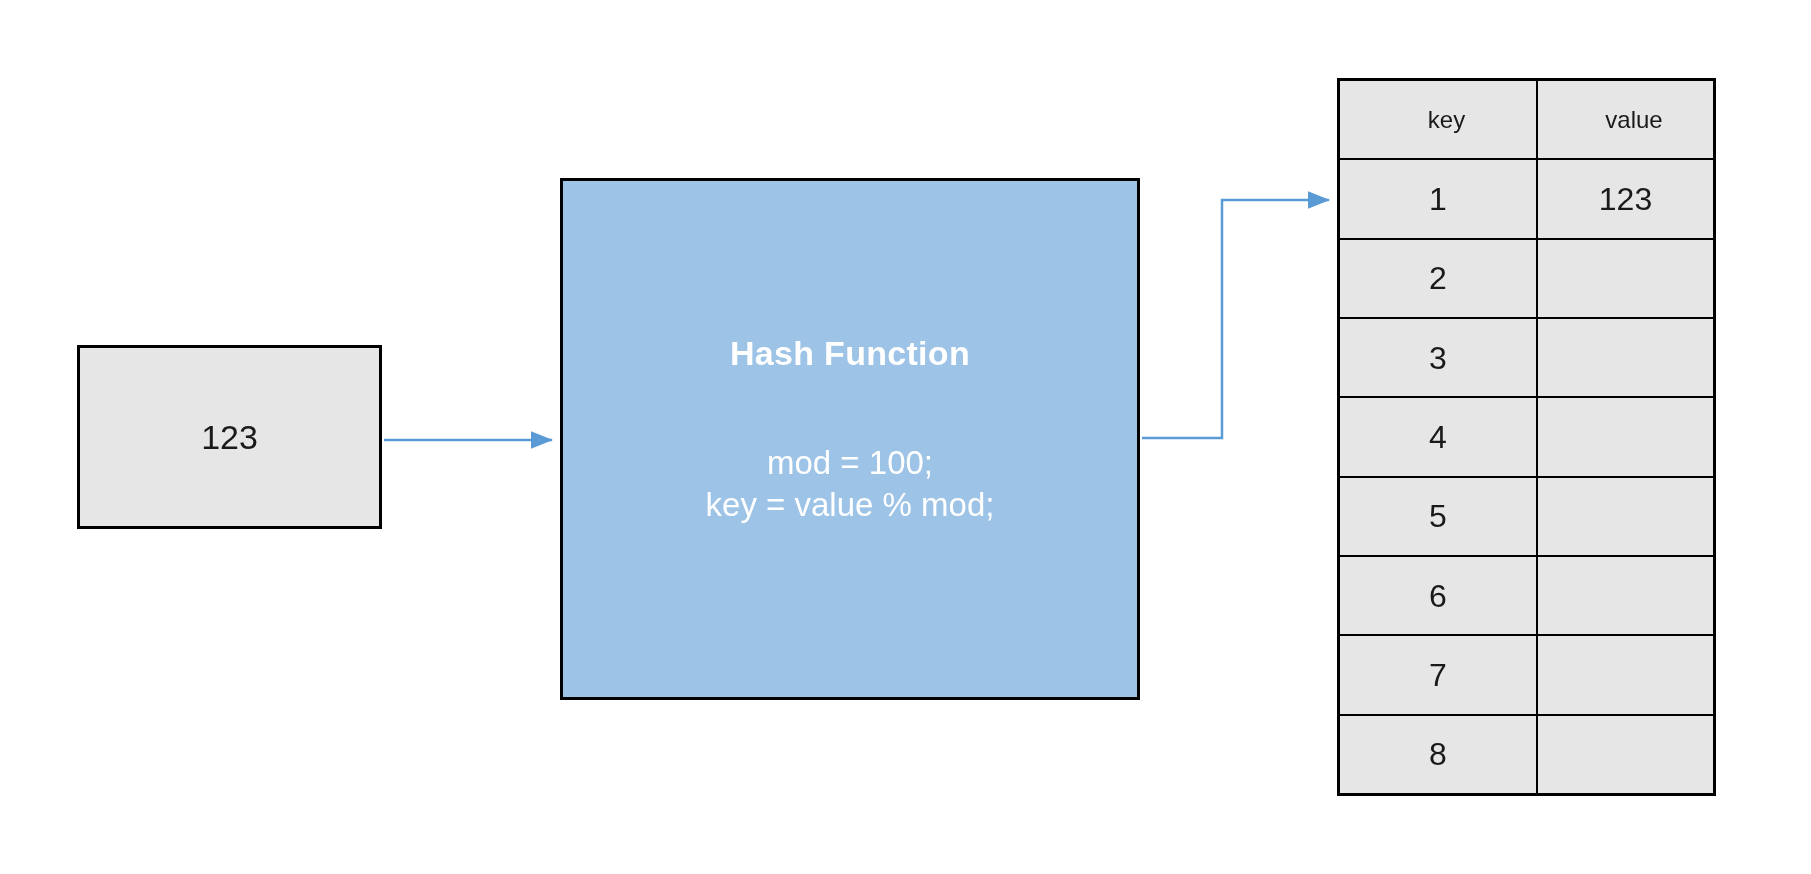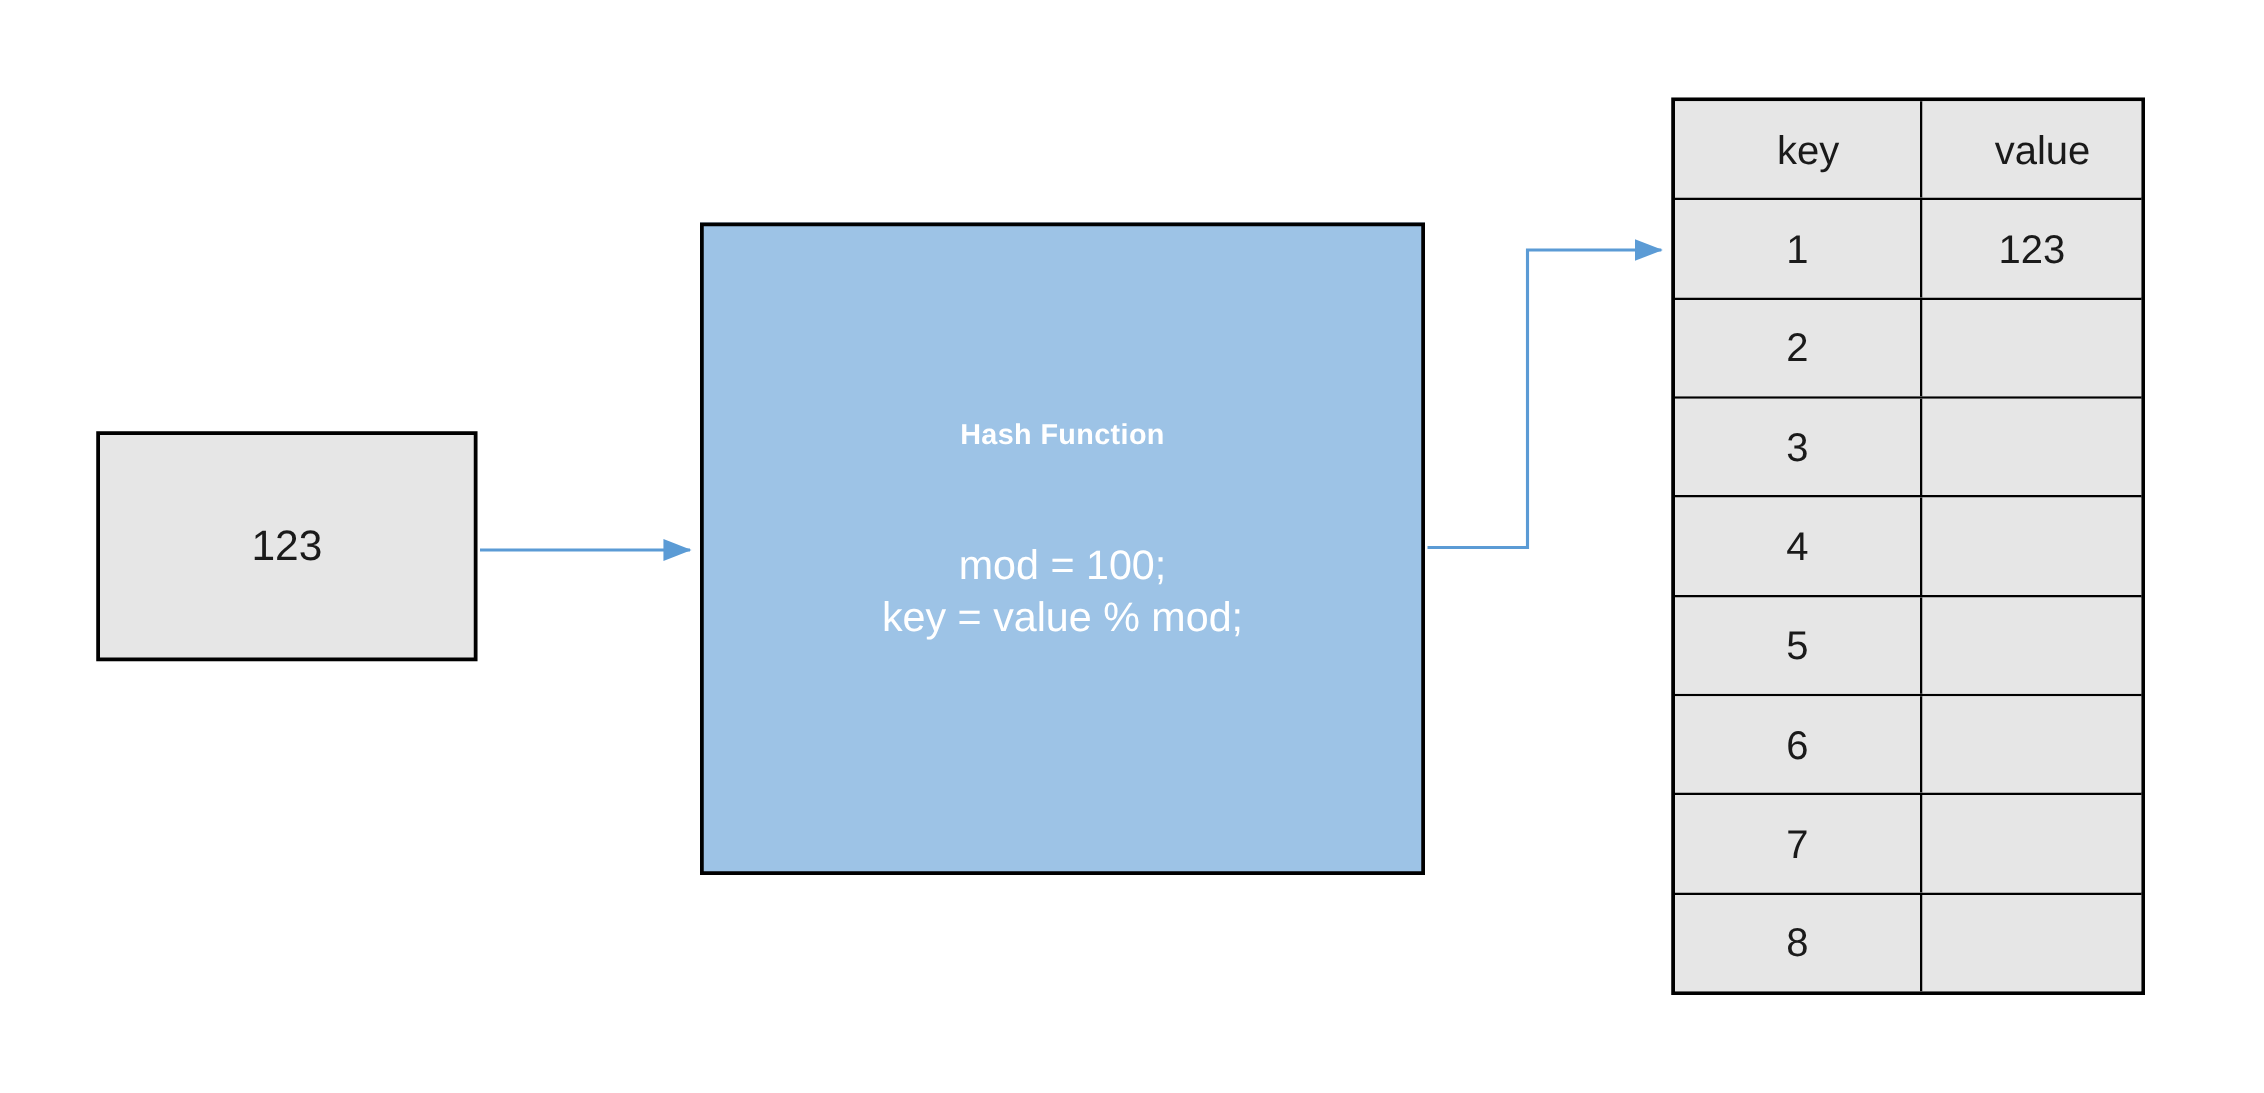--- a/index.html
+++ b/index.html
@@ -27,21 +27,21 @@
   .hash-box {
     position: absolute;
     left: 560px; top: 178px; width: 580px; height: 522px;
     background: #9dc3e6;
     border: 3px solid #000000;
     display: flex; flex-direction: column;
     align-items: center; justify-content: flex-start;
   }
   .hash-title {
     margin-top: 155px;
-    font-size: 23px; font-weight: bold; color: #ffffff;
+    font-size: 34px; font-weight: bold; color: #ffffff;
     letter-spacing: 0.3px; line-height: 1;
   }
   .hash-code {
     margin-top: 72px;
     font-size: 33px; color: #ffffff; text-align: center;
     line-height: 1.28;
   }
   .hash-code .code-line { display: block; white-space: pre; }
 
   
@@ -64,21 +64,21 @@
     border-bottom: 2px solid #000000;
   }
   .table-row:last-child { border-bottom: none; }
   .cell {
     display: flex; align-items: center; justify-content: center;
     font-size: 32px; color: #1a1a1a; line-height: 1;
     background: #e6e6e6;
   }
   .cell-key { width: 198px; border-right: 2px solid #000000; }
   .cell-value { flex: 1 1 auto; }
-  .table-row.header .cell { font-size: 32px; padding-left: 17px; }
+  .table-row.header .cell { font-size: 24px; padding-left: 17px; }
 </style>
 </head>
 <body>
 
 <div id="canvas">
 
   <div class="input-box">
     <span class="box-text">123</span>
   </div>
 

